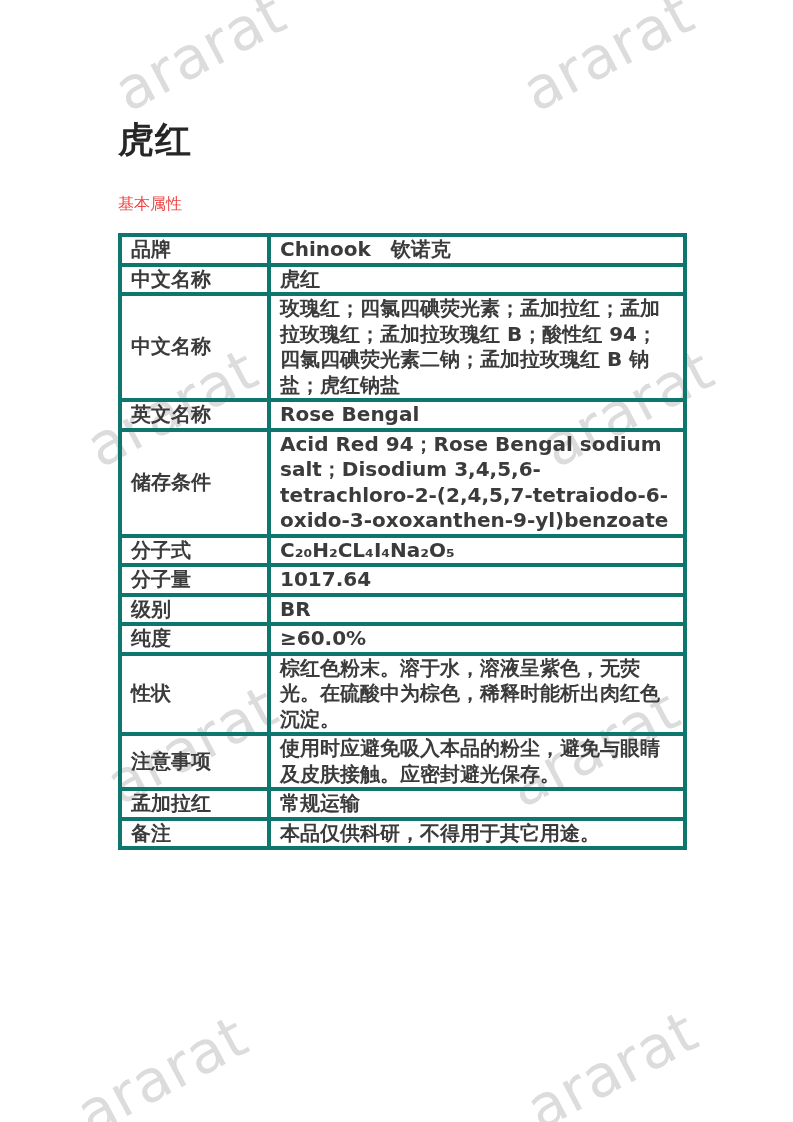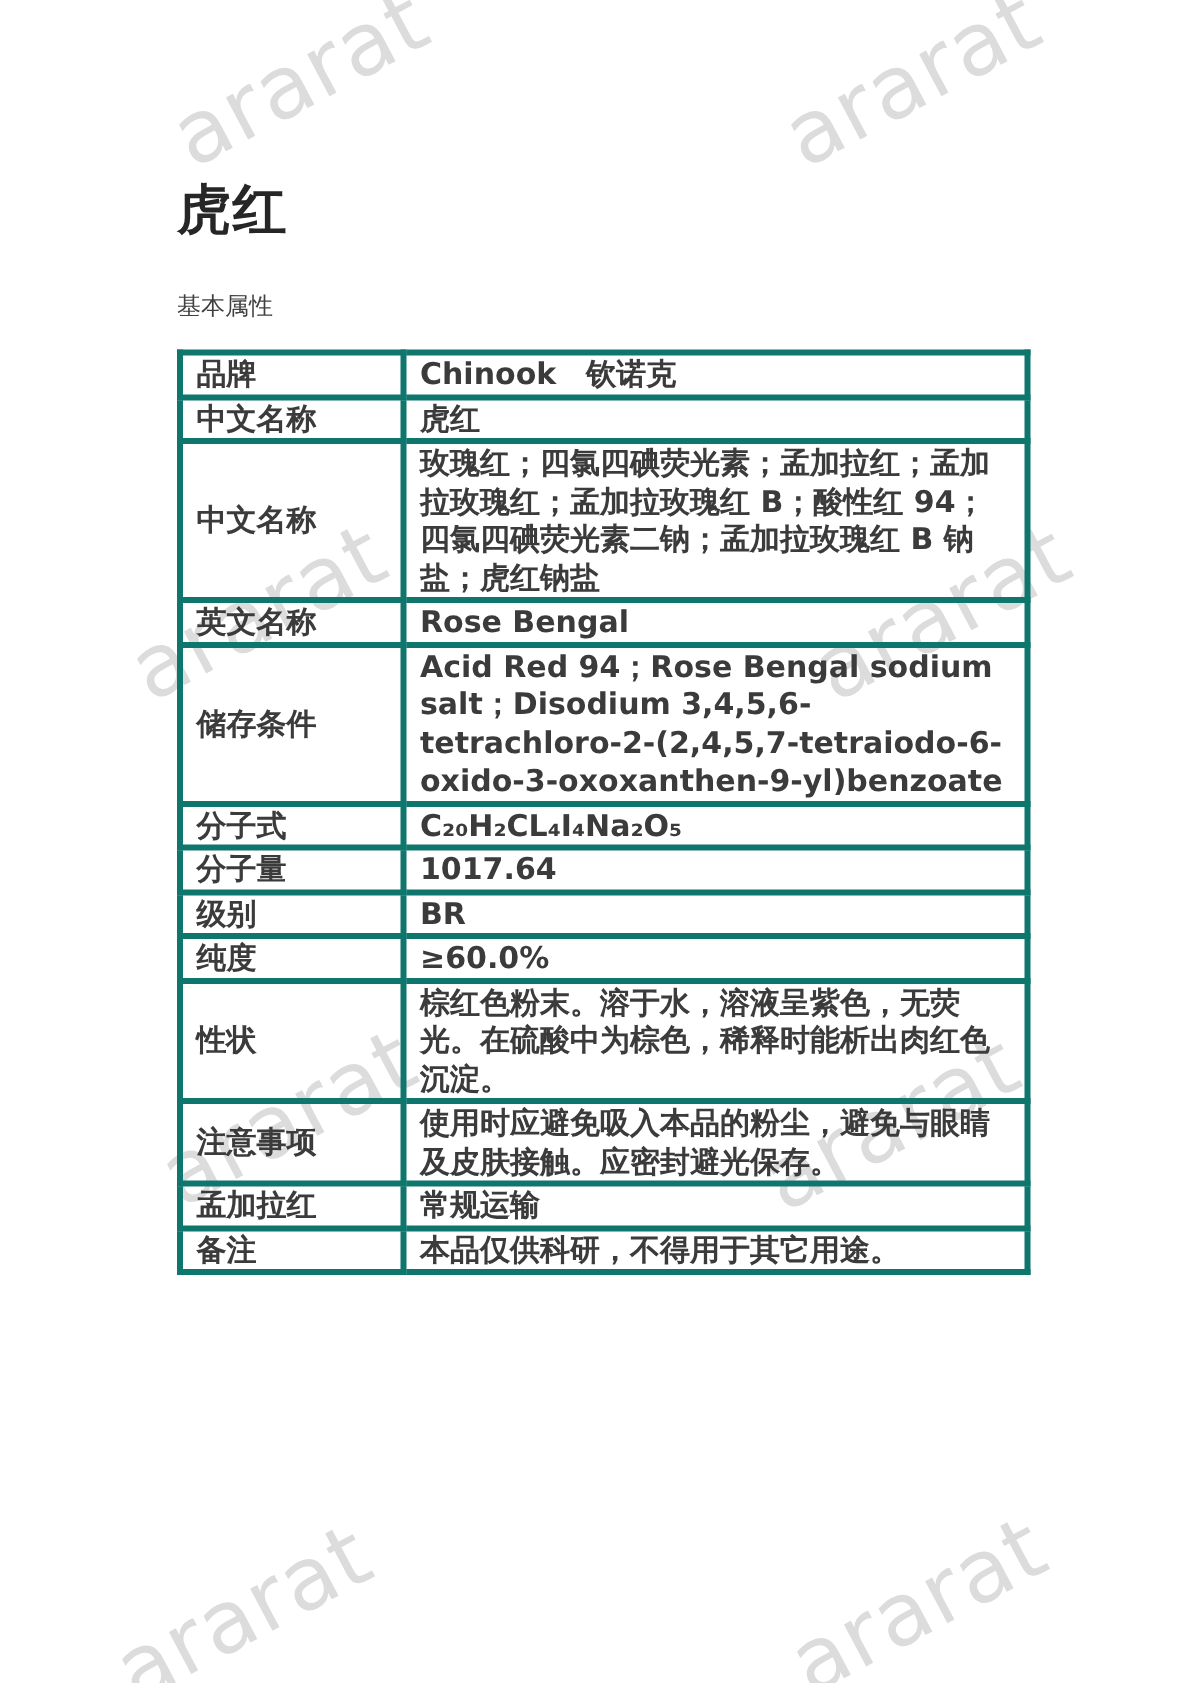--- a/index.html
+++ b/index.html
@@ -46,21 +46,21 @@
   }
   .page-title {
     font-size: 36px;
     font-weight: 700;
     color: #262626;
     letter-spacing: 1px;
   }
   .section-heading {
     margin-top: 29px;
     font-size: 16px;
-    color: #404040;
+    color: #ef4444;
   }
 
   table.props {
     margin-top: 18px;
     width: 565px;
     border-collapse: collapse;
     table-layout: fixed;
     background: transparent;
   }
   table.props td {

